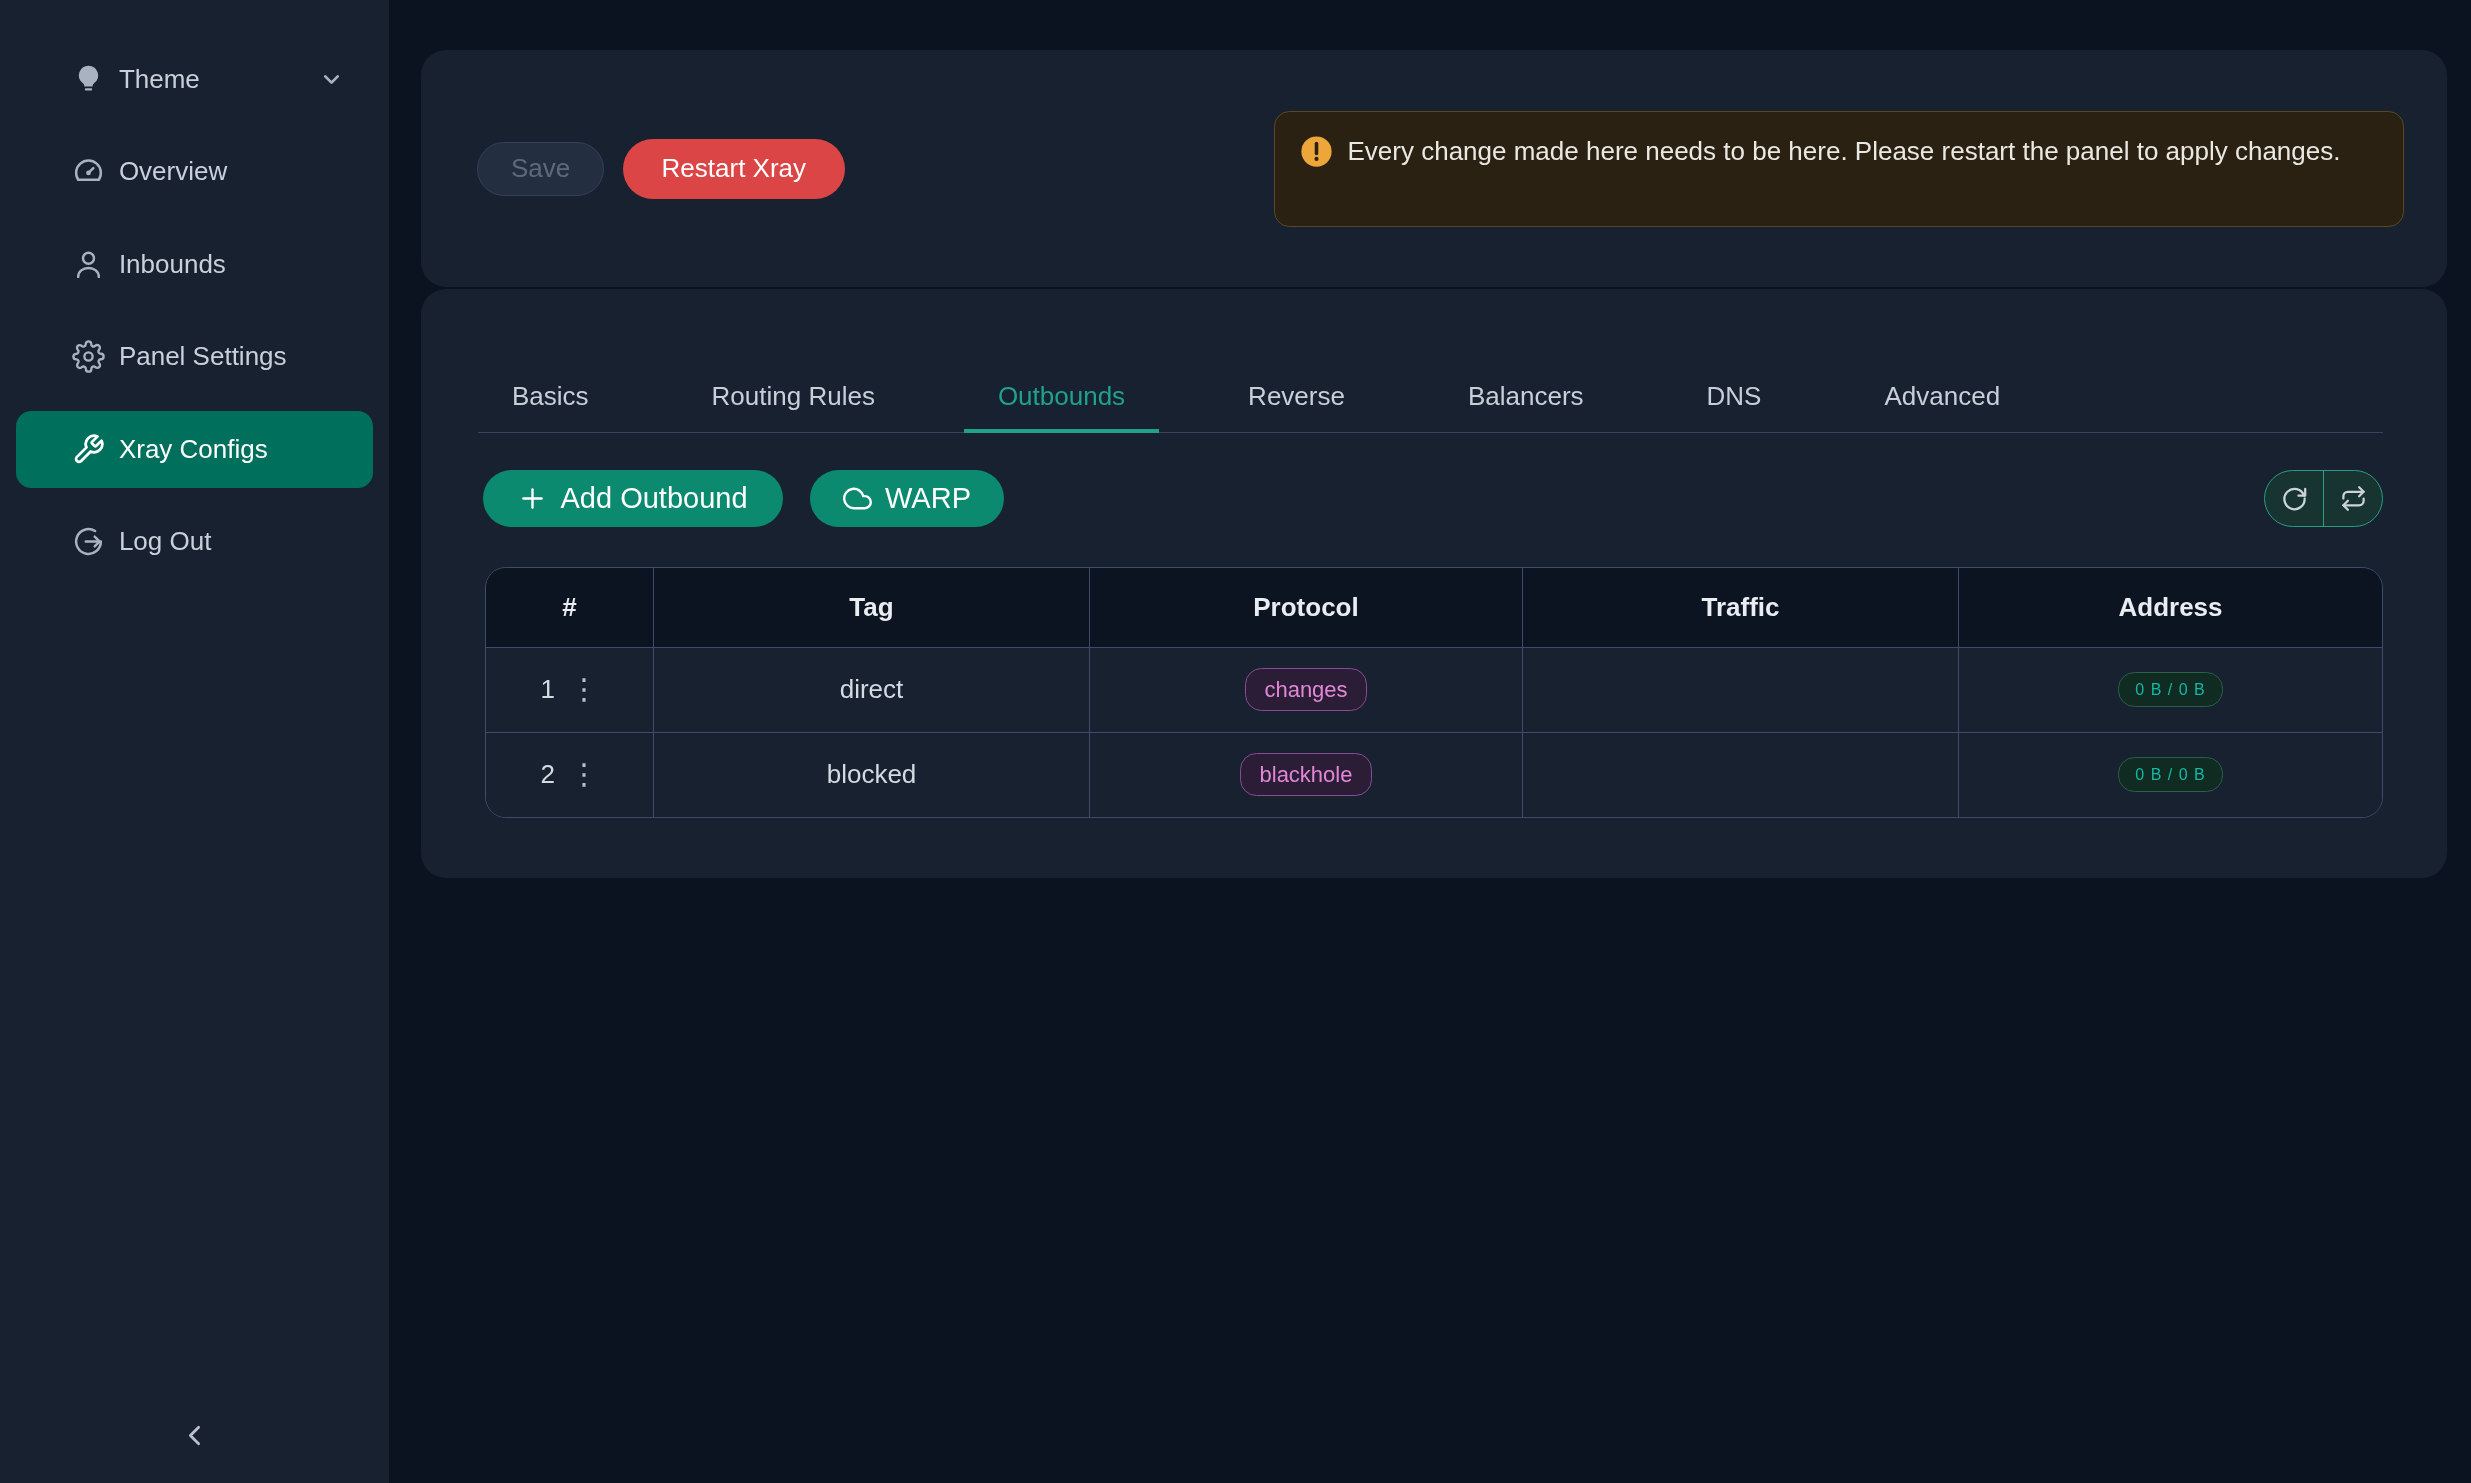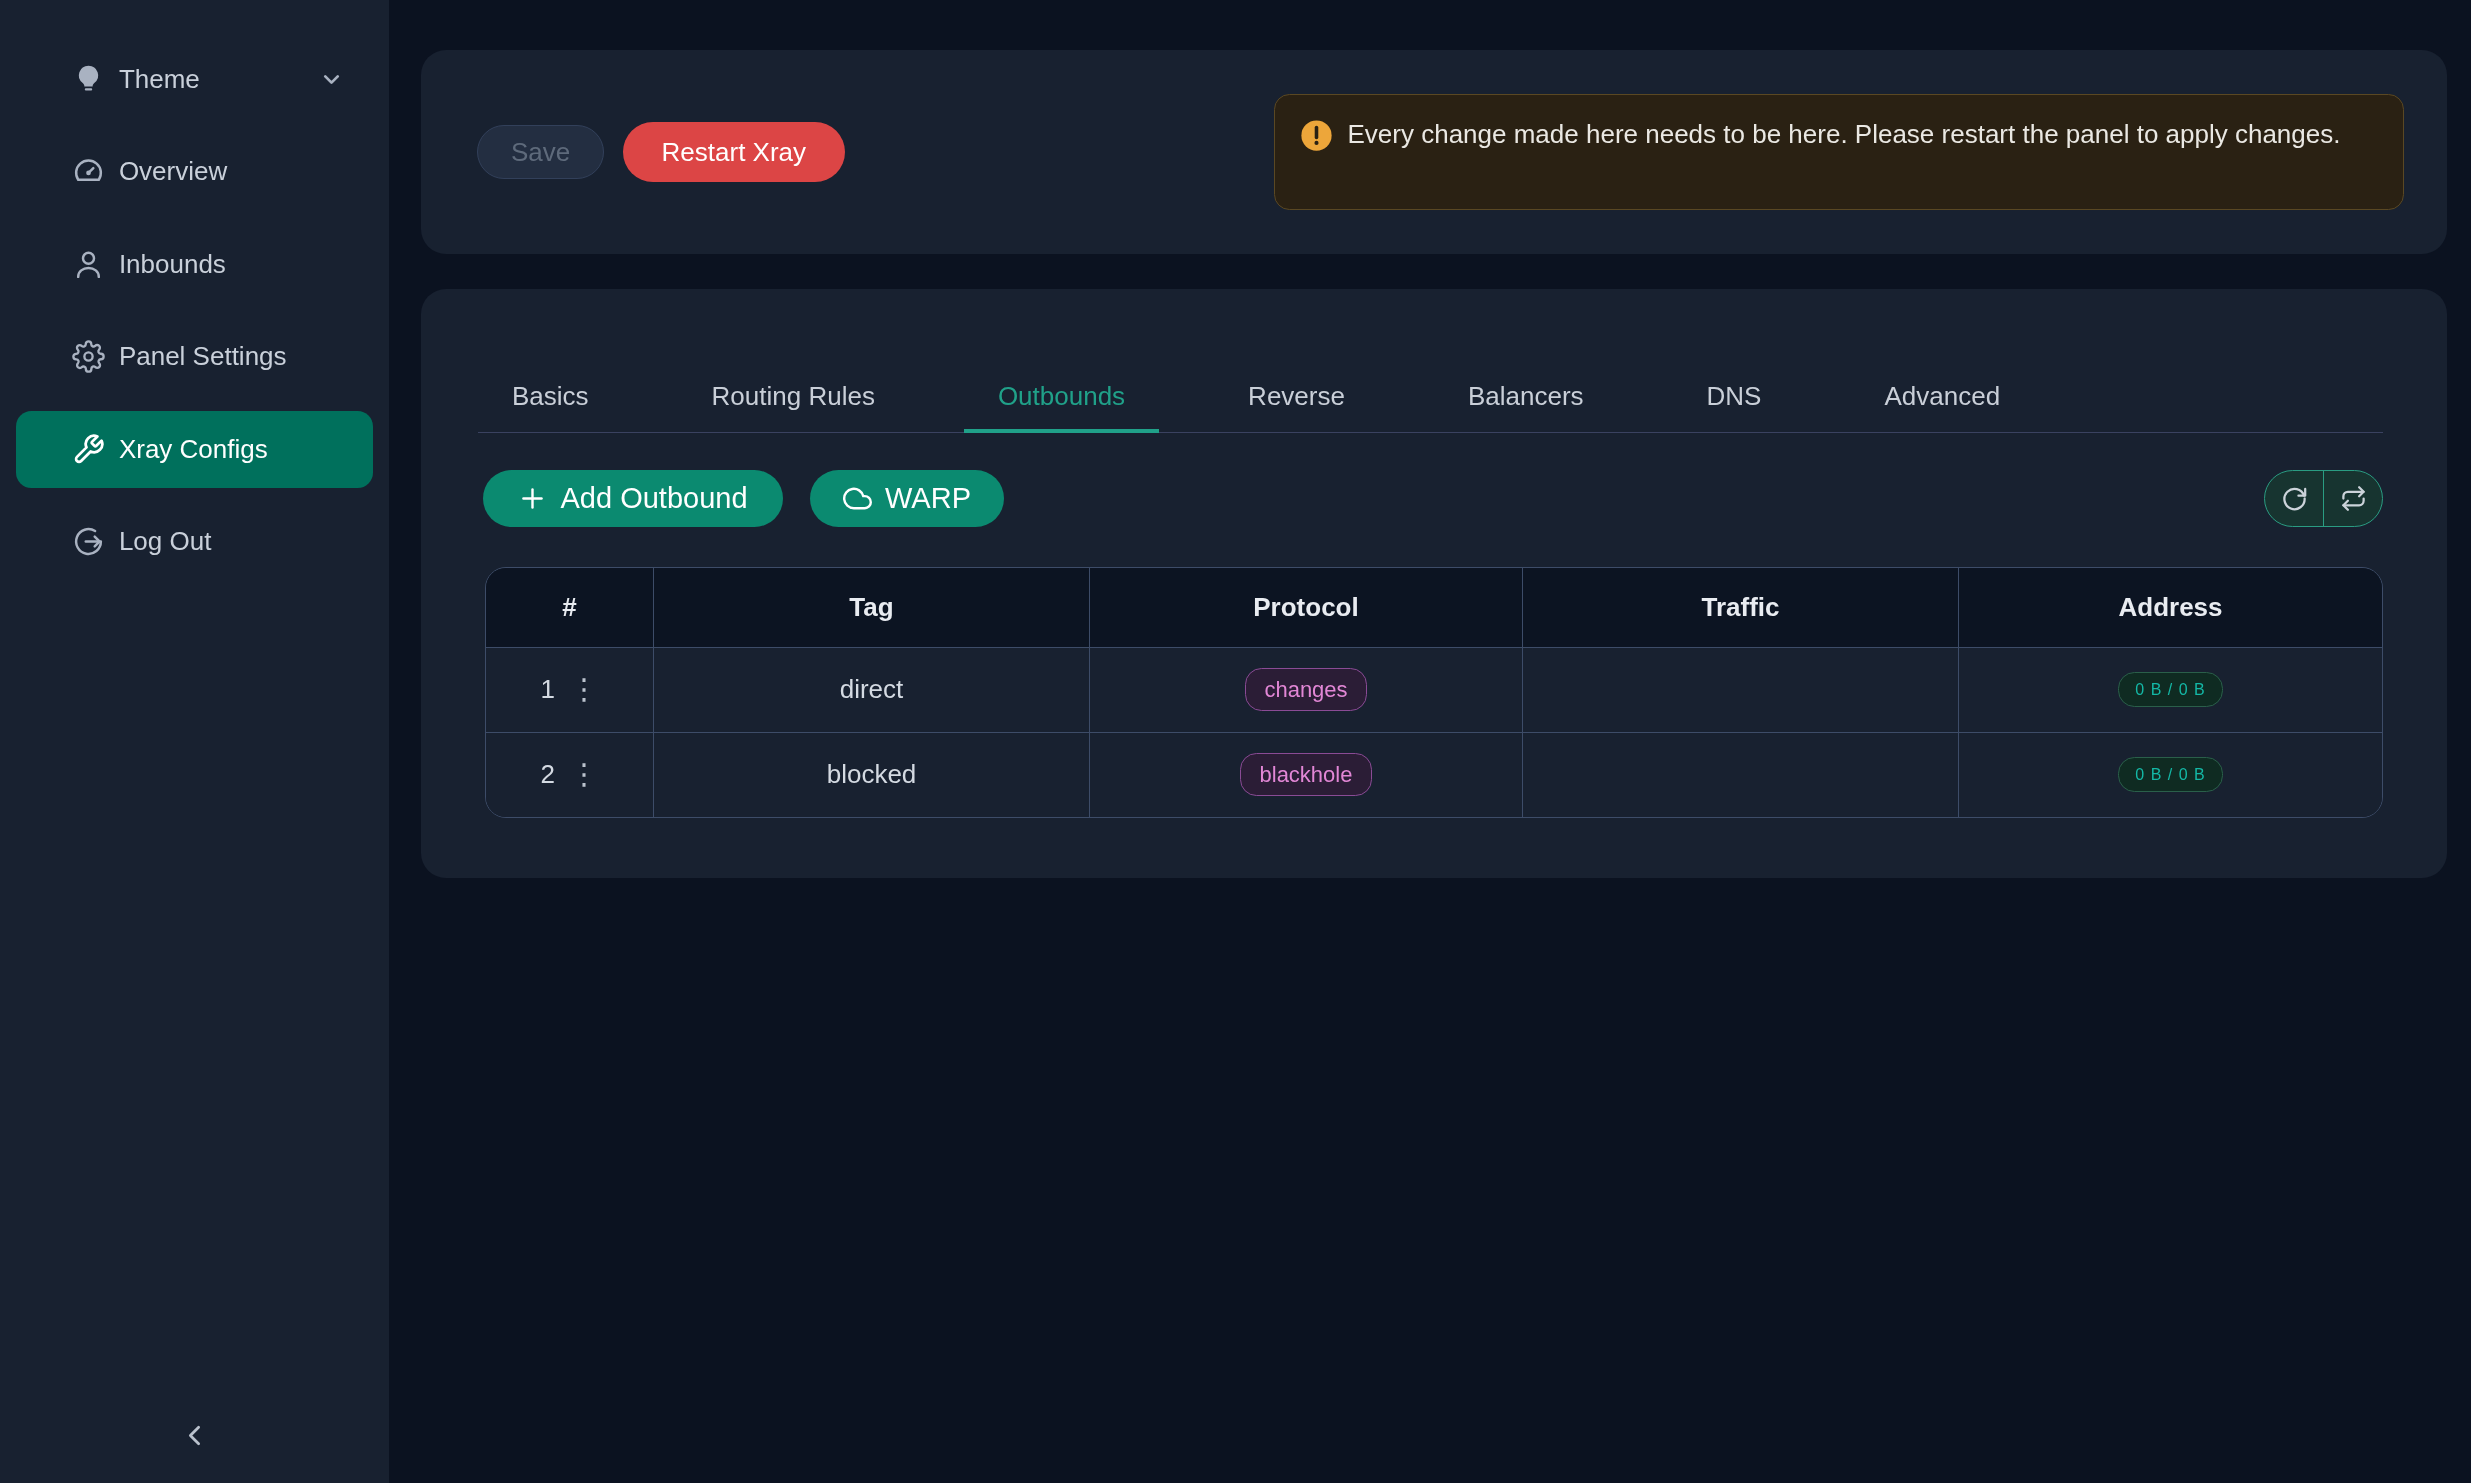--- a/index.html
+++ b/index.html
@@ -34,21 +34,21 @@
     position:absolute; bottom:27px; left:50%; transform:translateX(-50%);
     width:42px; height:42px; display:flex; align-items:center; justify-content:center;
     color:#b9c1cc; cursor:pointer;
   }
 
   
   .card {
     position:absolute; left:421px; width:2026px;
     background:#182130; border-radius:25px;
   }
-  .card.top { top:50px; height:204px; display:flex; align-items:center;
+  .card.top { top:50px; height:237px; display:flex; align-items:center;
     justify-content:space-between; padding:0 43px 0 56px; }
   .card.main { top:289px; height:589px; }
 
   
   .btn { display:inline-flex; align-items:center; justify-content:center;
     border-radius:965px; font-size:26px; cursor:pointer; white-space:nowrap;
     font-family:"Liberation Sans", sans-serif; border:none; }
   .btn-save { height:54px; padding:0 33px; background:#232e41;
     border:1px solid #32405a; color:#5e6a7b; }
   .btn-restart { height:60px; padding:0 39px; background:#dc4545; color:#fff; margin-left:18.3px; }

